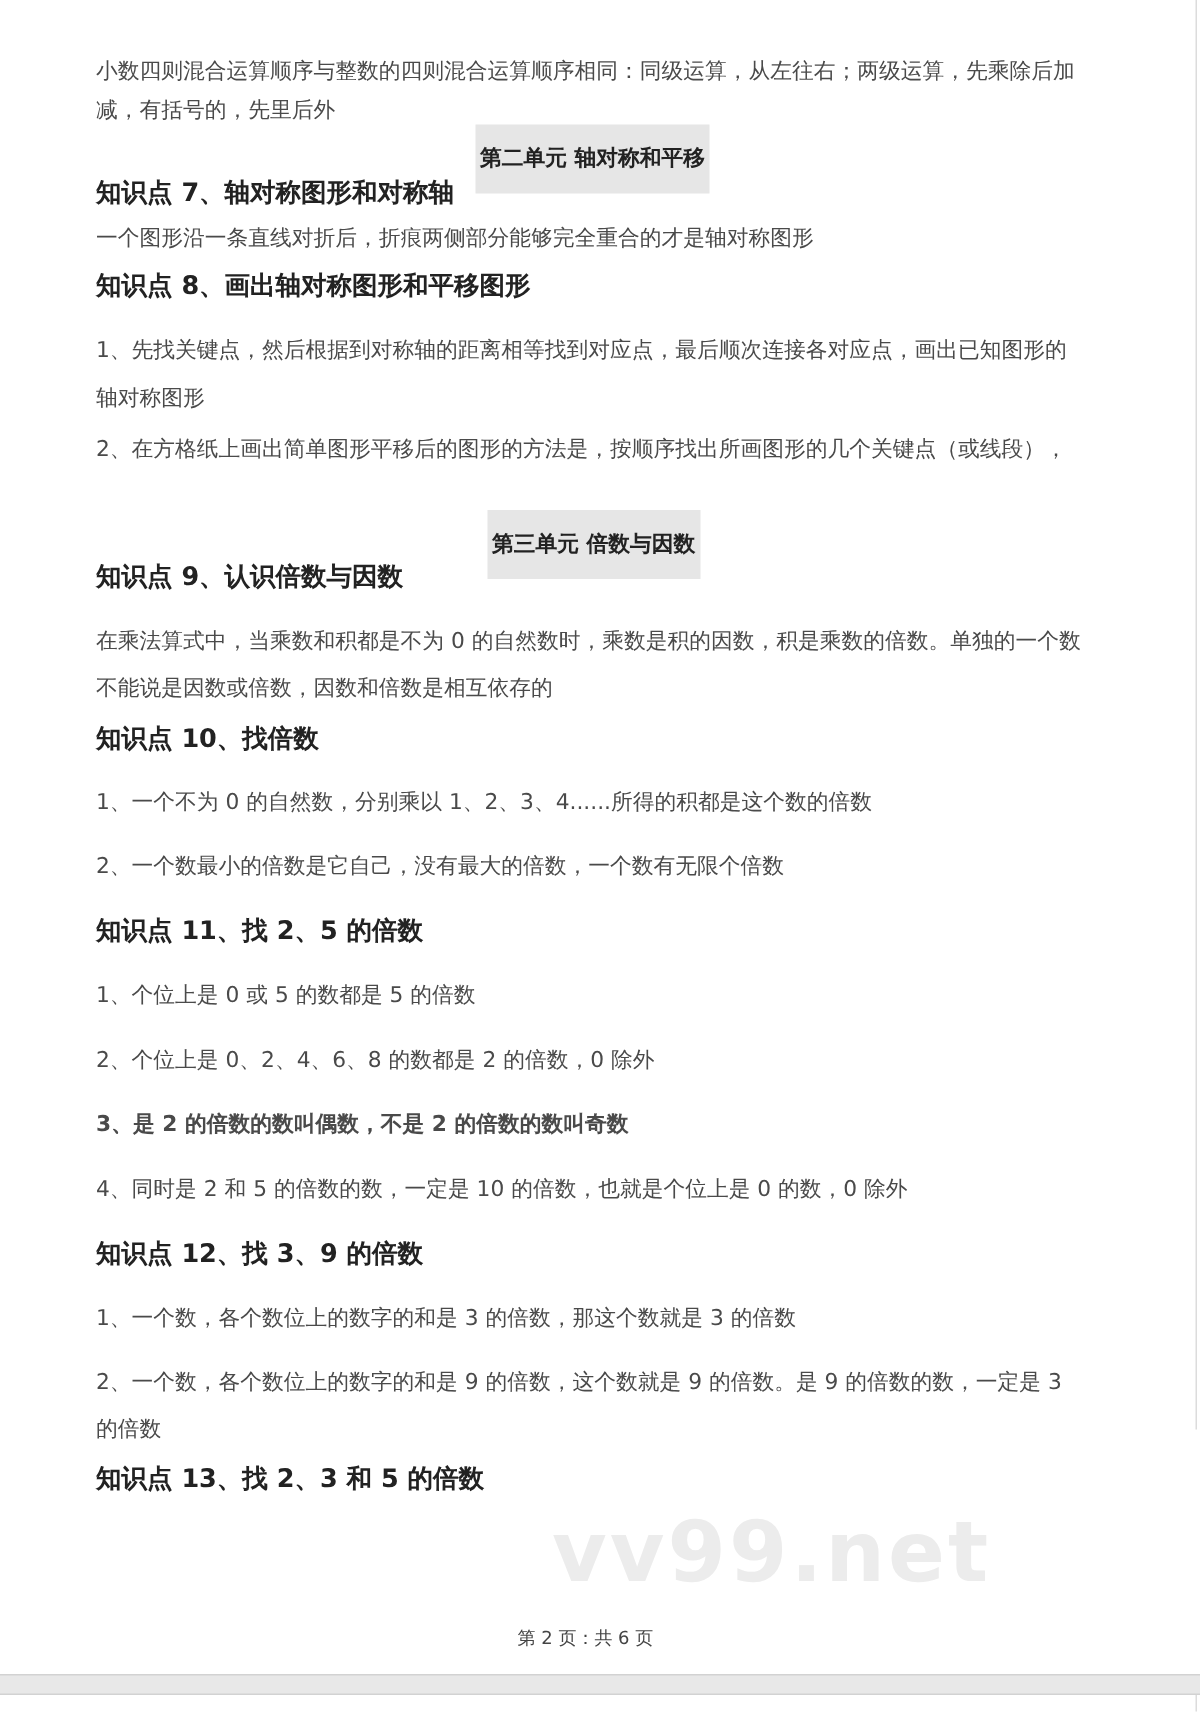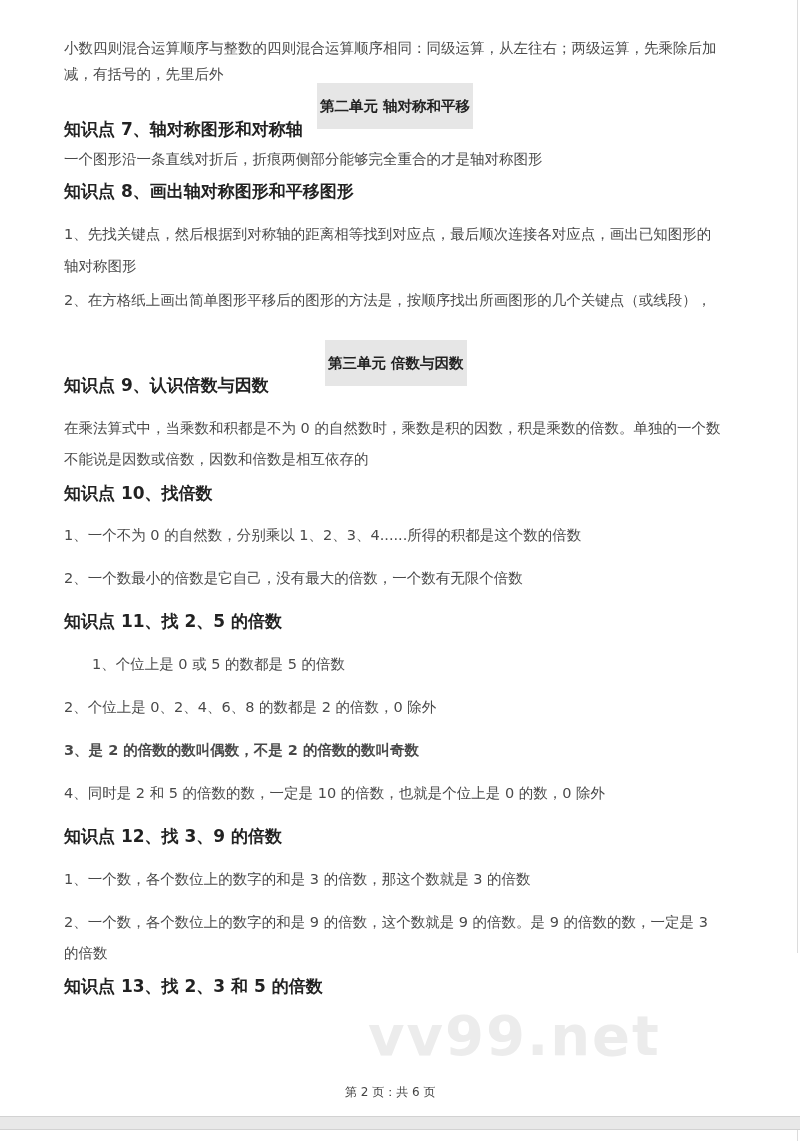--- a/index.html
+++ b/index.html
@@ -55,21 +55,21 @@
 
   <div class="line heading" style="top:375px;">知识点 9、认识倍数与因数</div>
   <div class="line" style="top:418px;">在乘法算式中，当乘数和积都是不为 0 的自然数时，乘数是积的因数，积是乘数的倍数。单独的一个数</div>
   <div class="line" style="top:449px;">不能说是因数或倍数，因数和倍数是相互依存的</div>
 
   <div class="line heading" style="top:483px;">知识点 10、找倍数</div>
   <div class="line" style="top:525px;">1、一个不为 0 的自然数，分别乘以 1、2、3、4......所得的积都是这个数的倍数</div>
   <div class="line" style="top:568px;">2、一个数最小的倍数是它自己，没有最大的倍数，一个数有无限个倍数</div>
 
   <div class="line heading" style="top:611px;">知识点 11、找 2、5 的倍数</div>
-  <div class="line" style="top:654px;margin-left:28px;">1、个位上是 0 或 5 的数都是 5 的倍数</div>
+  <div class="line" style="top:654px;">1、个位上是 0 或 5 的数都是 5 的倍数</div>
   <div class="line" style="top:697px;">2、个位上是 0、2、4、6、8 的数都是 2 的倍数，0 除外</div>
   <div class="line" style="top:740px;font-weight:bold;">3、是 2 的倍数的数叫偶数，不是 2 的倍数的数叫奇数</div>
   <div class="line" style="top:783px;">4、同时是 2 和 5 的倍数的数，一定是 10 的倍数，也就是个位上是 0 的数，0 除外</div>
 
   <div class="line heading" style="top:826px;">知识点 12、找 3、9 的倍数</div>
   <div class="line" style="top:869px;">1、一个数，各个数位上的数字的和是 3 的倍数，那这个数就是 3 的倍数</div>
   <div class="line" style="top:912px;">2、一个数，各个数位上的数字的和是 9 的倍数，这个数就是 9 的倍数。是 9 的倍数的数，一定是 3</div>
   <div class="line" style="top:943px;">的倍数</div>
 
   <div class="line heading" style="top:976px;">知识点 13、找 2、3 和 5 的倍数</div>

